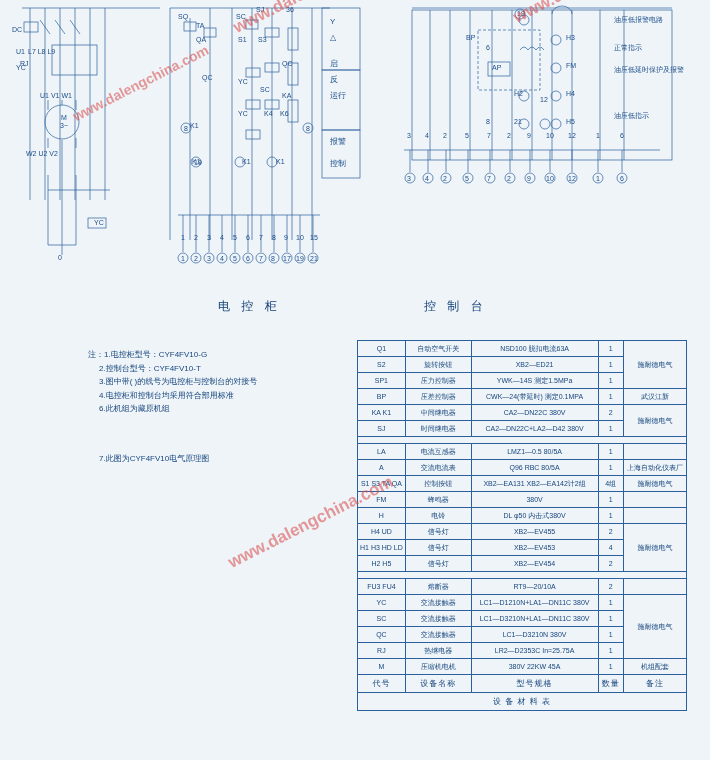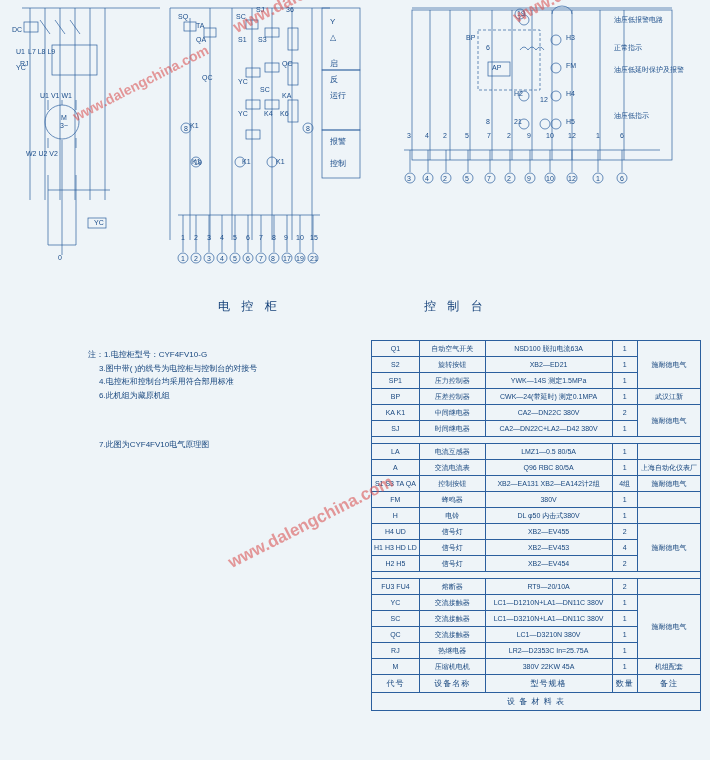--- a/index.html
+++ b/index.html
@@ -37,21 +37,21 @@
     position:absolute;
     left:88px;top:348px;
     font-size:8px;
     line-height:13.5px;
     color:#17467e;
   }
 
   
   .tbl{
     position:absolute;
-    left:371px;top:340px;
+    left:357px;top:340px;
     width:330px;
     border-collapse:collapse;
     font-size:7px;
     color:#17467e;
     background:rgba(255,255,255,0.0);
   }
   .tbl td{
     border:1px solid #2b5f9e;
     height:15px;
     padding:0 2px;
@@ -364,20 +364,21 @@
   <div class="lbl" style="left:546px;top:175px;">10</div>
   <div class="lbl" style="left:568px;top:175px;">12</div>
   <div class="lbl" style="left:596px;top:175px;">1</div>
   <div class="lbl" style="left:620px;top:175px;">6</div>
 
   <div class="caption" style="left:218px;top:298px;">电 控 柜</div>
   <div class="caption" style="left:424px;top:298px;">控 制 台</div>
 
   <div class="notes">
     <div>注：1.电控柜型号：CYF4FV10-G</div>
+    <div style="padding-left:11px;">2.控制台型号：CYF4FV10-T</div>
     <div style="padding-left:11px;">3.图中带( )的线号为电控柜与控制台的对接号</div>
     <div style="padding-left:11px;">4.电控柜和控制台均采用符合部用标准</div>
     <div style="padding-left:11px;">6.此机组为藏原机组</div>
     <div style="padding-left:11px;margin-top:36px;">7.此图为CYF4FV10电气原理图</div>
   </div>
 
   <table class="tbl">
     <tbody>
 
       <tr>

